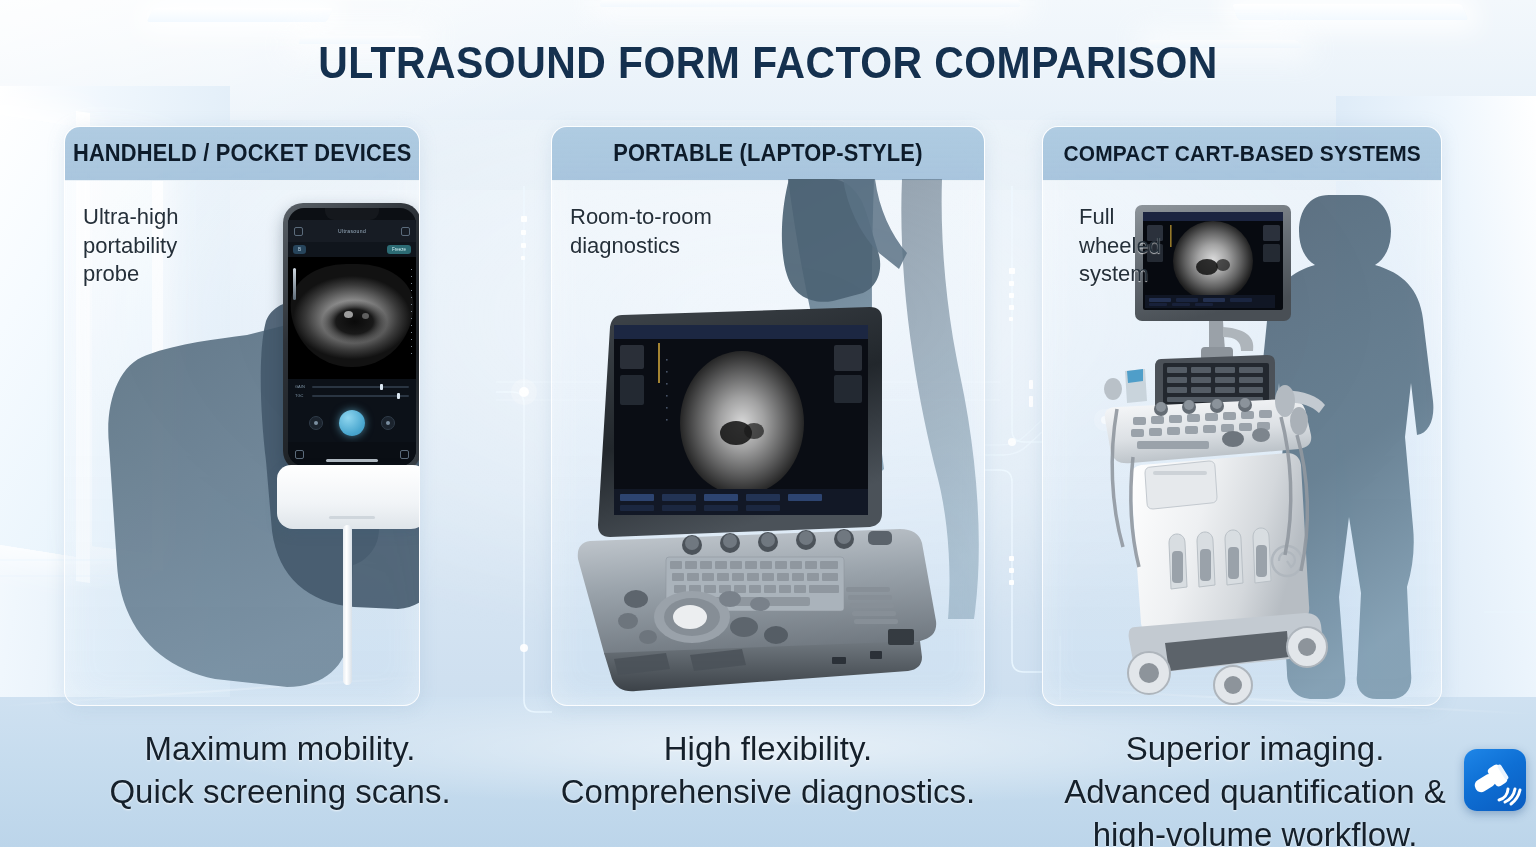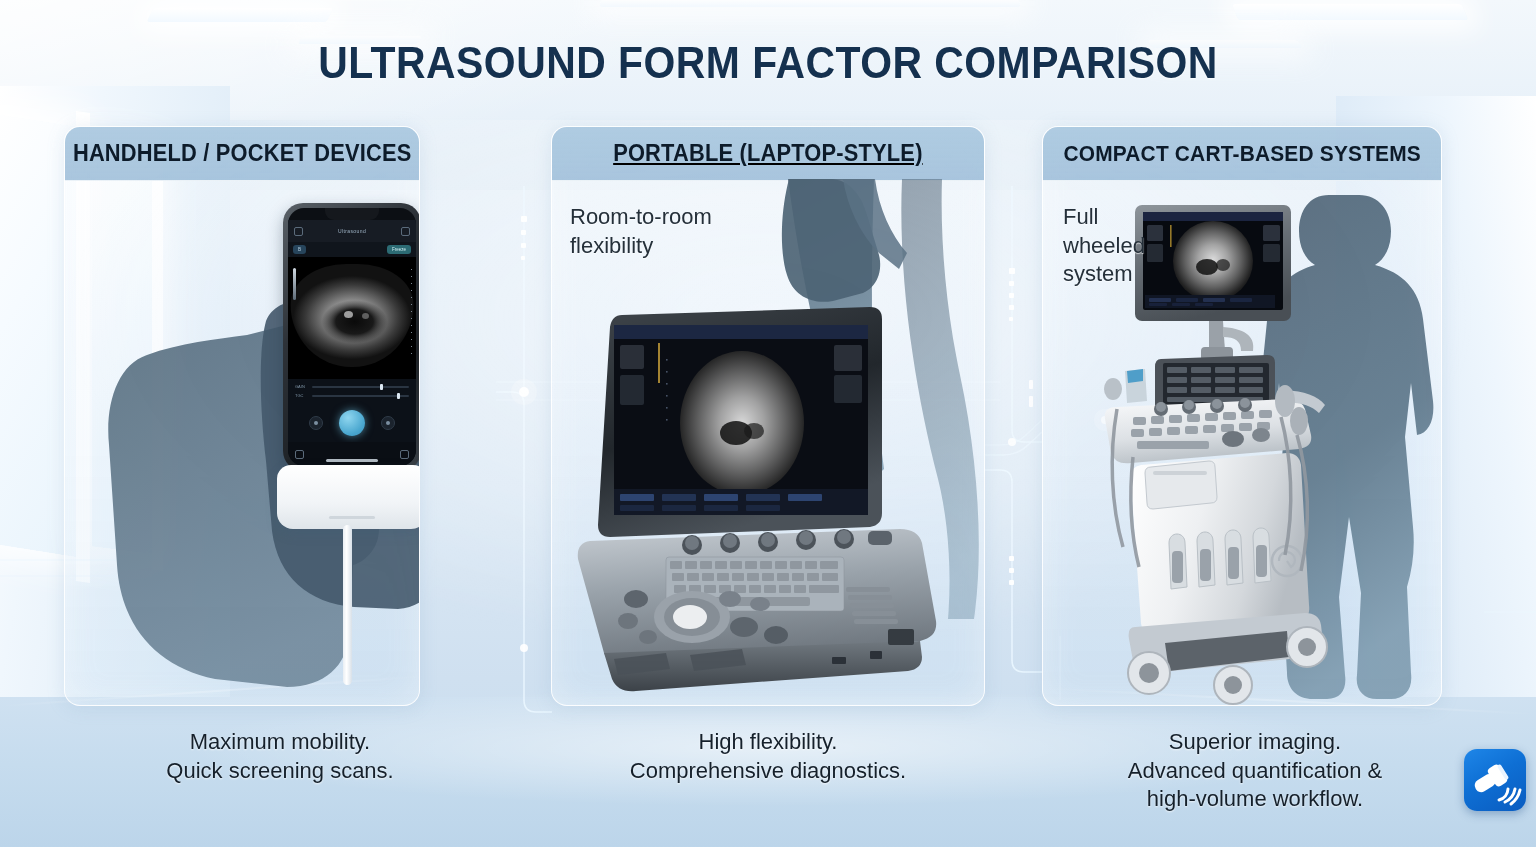--- a/index.html
+++ b/index.html
@@ -99,21 +99,21 @@
     position:absolute;
     top:126px;
     height:580px;
     border-radius:16px;
     border:1.5px solid rgba(255,255,255,.9);
     background:linear-gradient(180deg,rgba(255,255,255,.30) 0%,rgba(226,238,250,.30) 55%,rgba(205,226,243,.35) 100%);
     box-shadow:0 2px 18px rgba(120,160,195,.18), inset 0 0 34px rgba(255,255,255,.35);
     overflow:hidden;
   }
   #panel-1{ left:64px;  width:356px; }
-  #panel-2{ left:551px; width:434px;text-decoration:underline; }
+  #panel-2{ left:551px; width:434px; }
   #panel-3{ left:1042px;width:400px; }
 
   .panel-header{
     position:relative;
     height:54px;
     background:linear-gradient(180deg,rgba(169,199,223,.92),rgba(158,190,217,.88));
     border-bottom:1px solid rgba(255,255,255,.75);
     display:flex; align-items:center; justify-content:center;
   }
   .panel-header-text{
@@ -131,27 +131,27 @@
   .annotation{
     position:absolute;
     left:18px; top:22px;
     font-size:22px;
     line-height:1.30;
     color:#25303a;
     z-index:6;
     white-space:pre-line;
     text-shadow:0 1px 1px rgba(255,255,255,.7);
   }
-  #panel-3 .annotation{ left:20px; }
+  #panel-3 .annotation{ left:36px; }
 
   
   .caption{
     position:absolute;
     text-align:center;
-    font-size:22px;
+    font-size:33px;
     line-height:1.30;
     color:#15202b;
     white-space:pre-line;
     text-shadow:0 1px 2px rgba(255,255,255,.75);
   }
   #caption-1{ left:64px;  top:728px; width:432px; }
   #caption-2{ left:551px; top:728px; width:434px; }
   #caption-3{ left:1030px;top:728px; width:450px; }
 
   
@@ -360,20 +360,23 @@
             <stop offset="100%" stop-color="#6e8699"></stop>
           </linearGradient>
         </defs>
         <path d="M60 120 C30 130 18 170 22 210 L30 330 C34 392 70 432 128 444 L200 452 C238 452 260 430 262 400
                  L266 330 C280 326 292 312 292 294 C292 276 280 264 262 262
                  L264 228 C280 224 290 210 290 194 C290 176 276 166 258 166
                  L258 134 C272 128 280 116 278 100 C276 82 262 74 246 78
                  L160 100 C130 104 92 108 60 120 Z" fill="url(#silA)" opacity="0.88"></path>
       </svg>
 
+      <div class="annotation">Ultra-high
+portability
+probe</div>
 
       <div id="handheld-device">
 
         <svg class="hand-silhouette" viewBox="0 0 196 330">
           <path d="M8 40 C0 70 2 130 8 180 L14 250 C20 296 50 322 96 326 L140 328
                    C166 326 180 308 180 286 L182 230 C194 226 196 212 192 200 C188 188 176 184 166 188
                    L168 150 C182 146 186 132 182 120 C178 108 166 104 156 108
                    L158 72 C170 66 172 52 166 42 C158 30 142 30 132 40
                    L66 22 C40 16 16 20 8 40 Z" fill="#44596b" opacity="0.9"></path>
         </svg>
@@ -456,21 +459,21 @@
             <stop offset="100%" stop-color="#83a0b4"></stop>
           </linearGradient>
         </defs>
         <path d="M36 0 C44 60 56 130 72 186 C82 222 92 250 90 276 L66 286 L60 300
                  C84 310 118 306 132 290 L126 244 C120 196 118 122 122 0 Z" fill="url(#silB)" opacity="0.88"></path>
         <path d="M150 0 C146 90 160 200 186 300 C196 340 200 390 196 440 L222 440
                  C232 370 226 280 208 196 C194 130 188 60 190 0 Z" fill="url(#silB)" opacity="0.55"></path>
       </svg>
 
       <div class="annotation">Room-to-room
-flexibility</div>
+diagnostics</div>
 
       <svg id="portable-device" viewBox="0 0 400 400">
         <defs>
           <linearGradient id="lidG" x1="0" y1="0" x2="0.4" y2="1">
             <stop offset="0%" stop-color="#3f454b"></stop>
               <stop offset="55%" stop-color="#22272c"></stop>
               <stop offset="100%" stop-color="#4b5259"></stop>
           </linearGradient>
           <linearGradient id="baseG" x1="0" y1="0" x2="0.2" y2="1">
             <stop offset="0%" stop-color="#c6ccd2"></stop>

